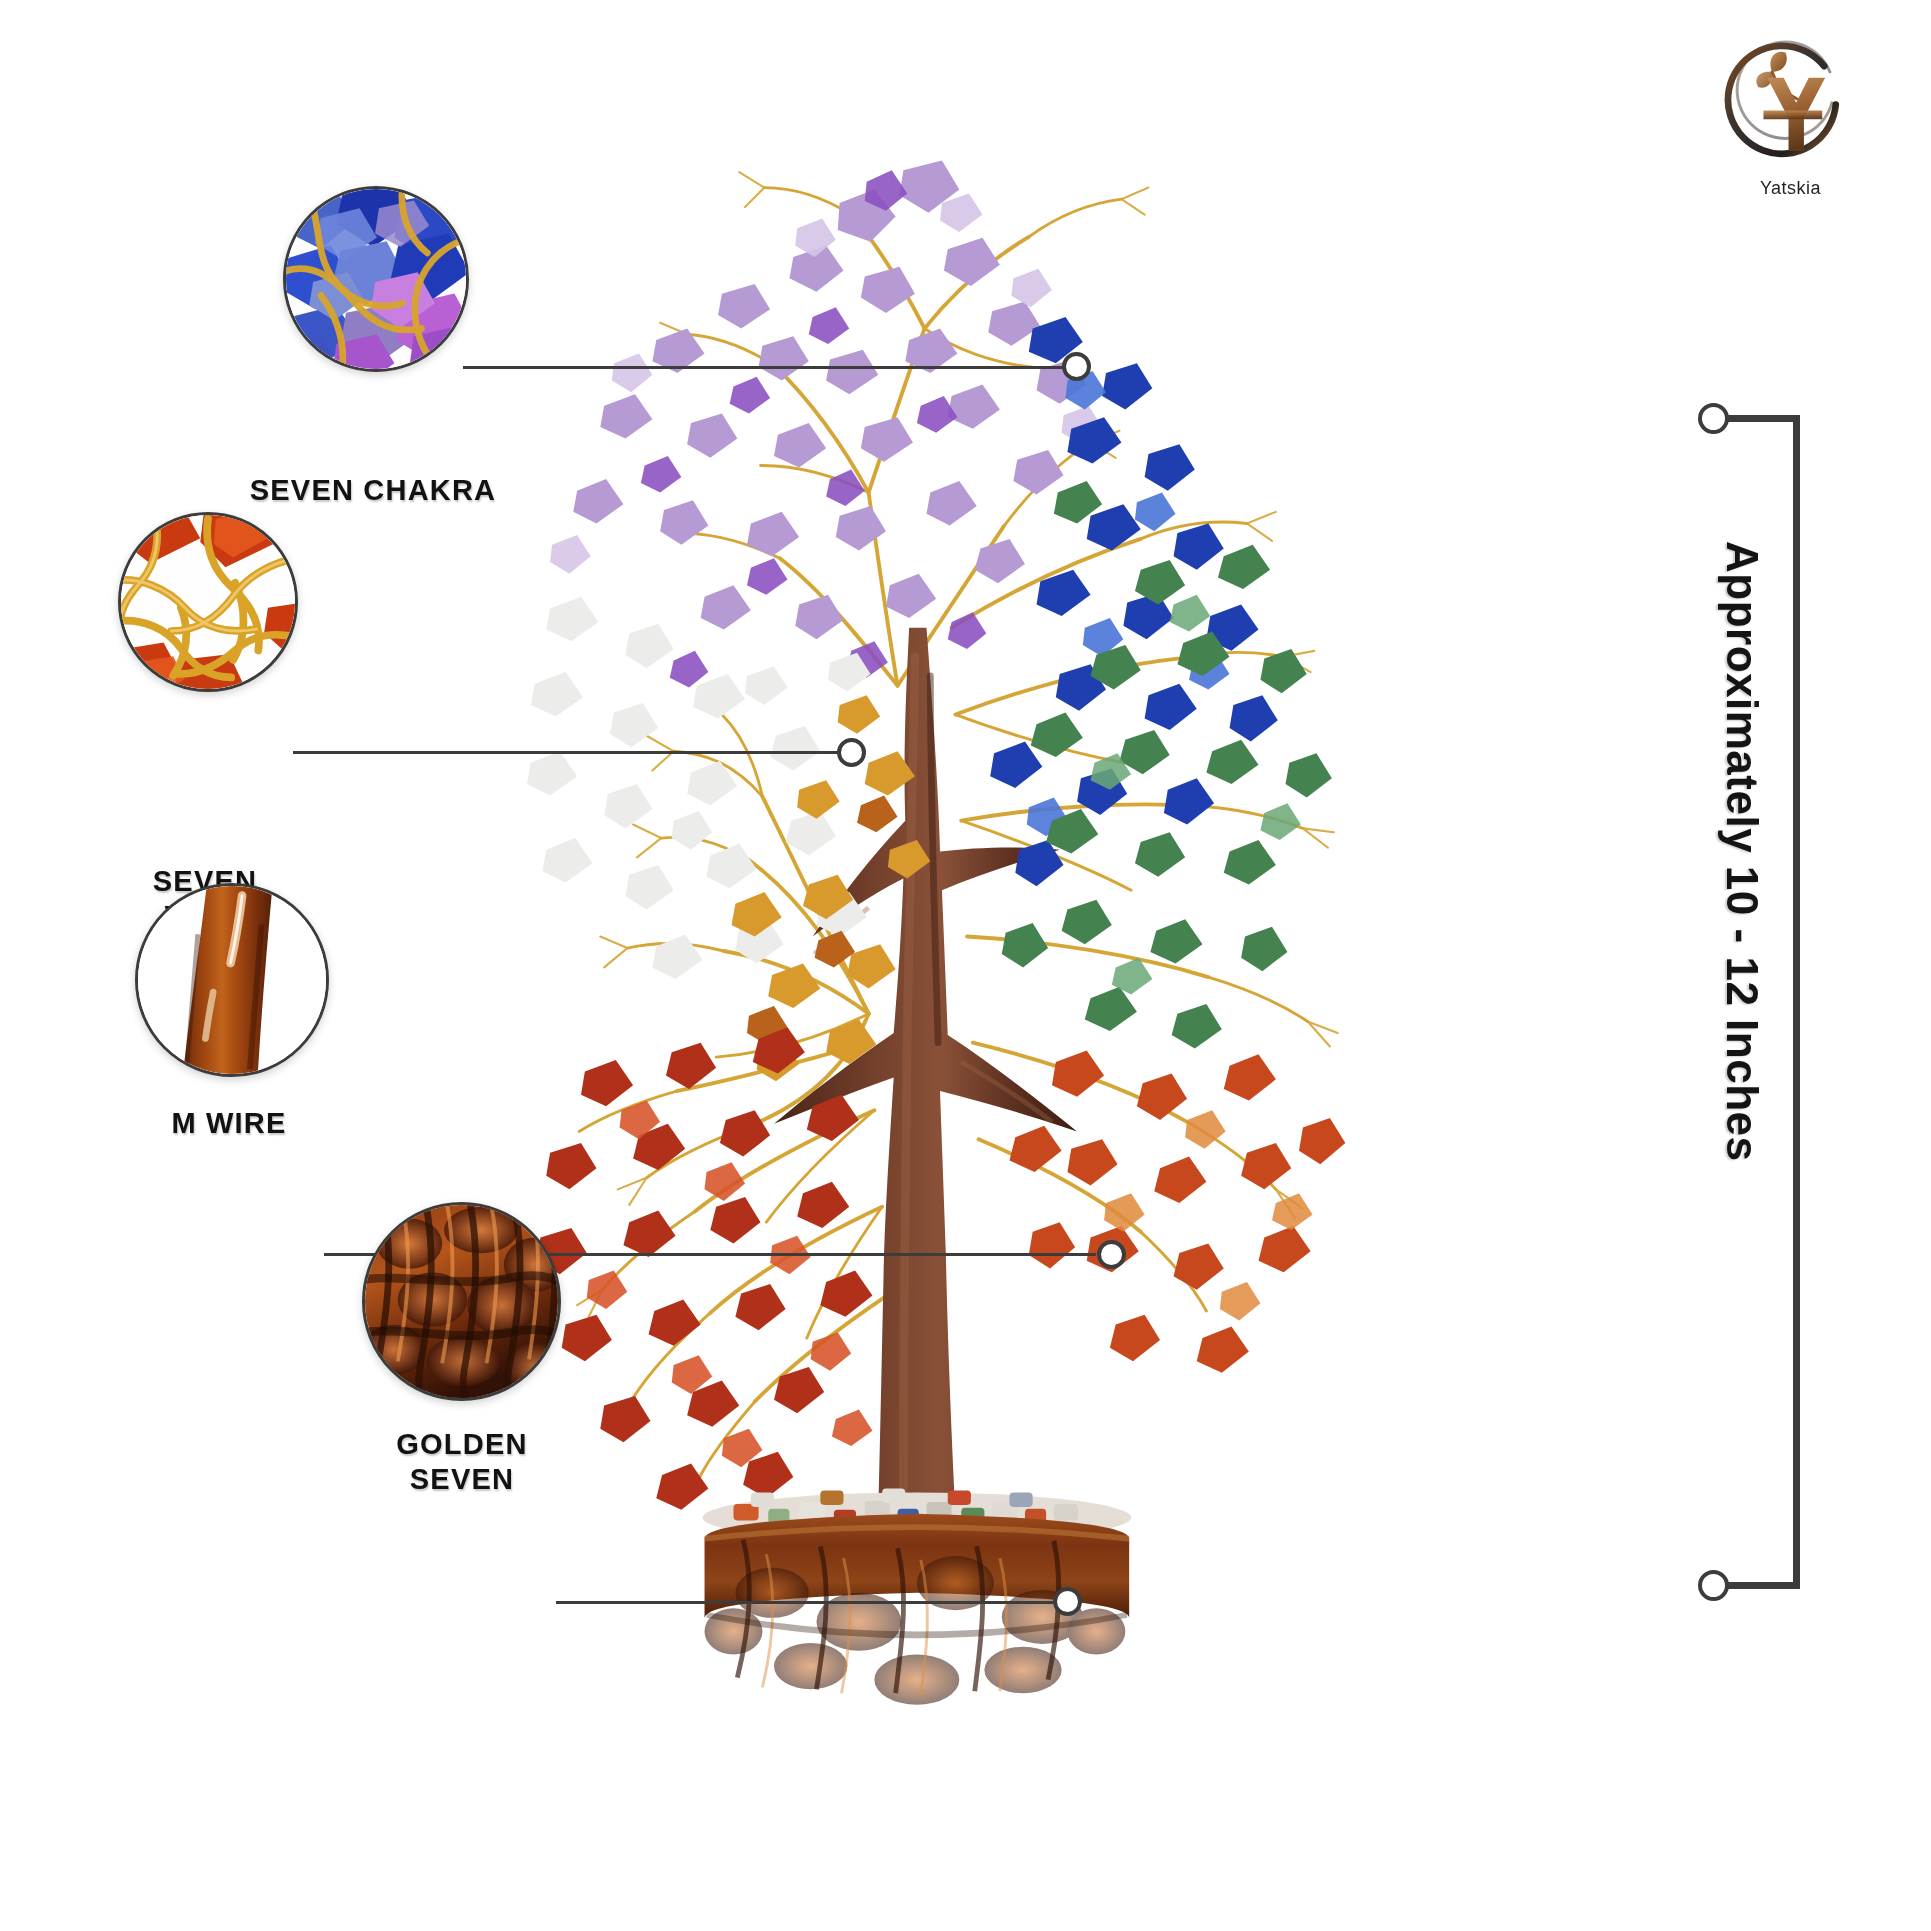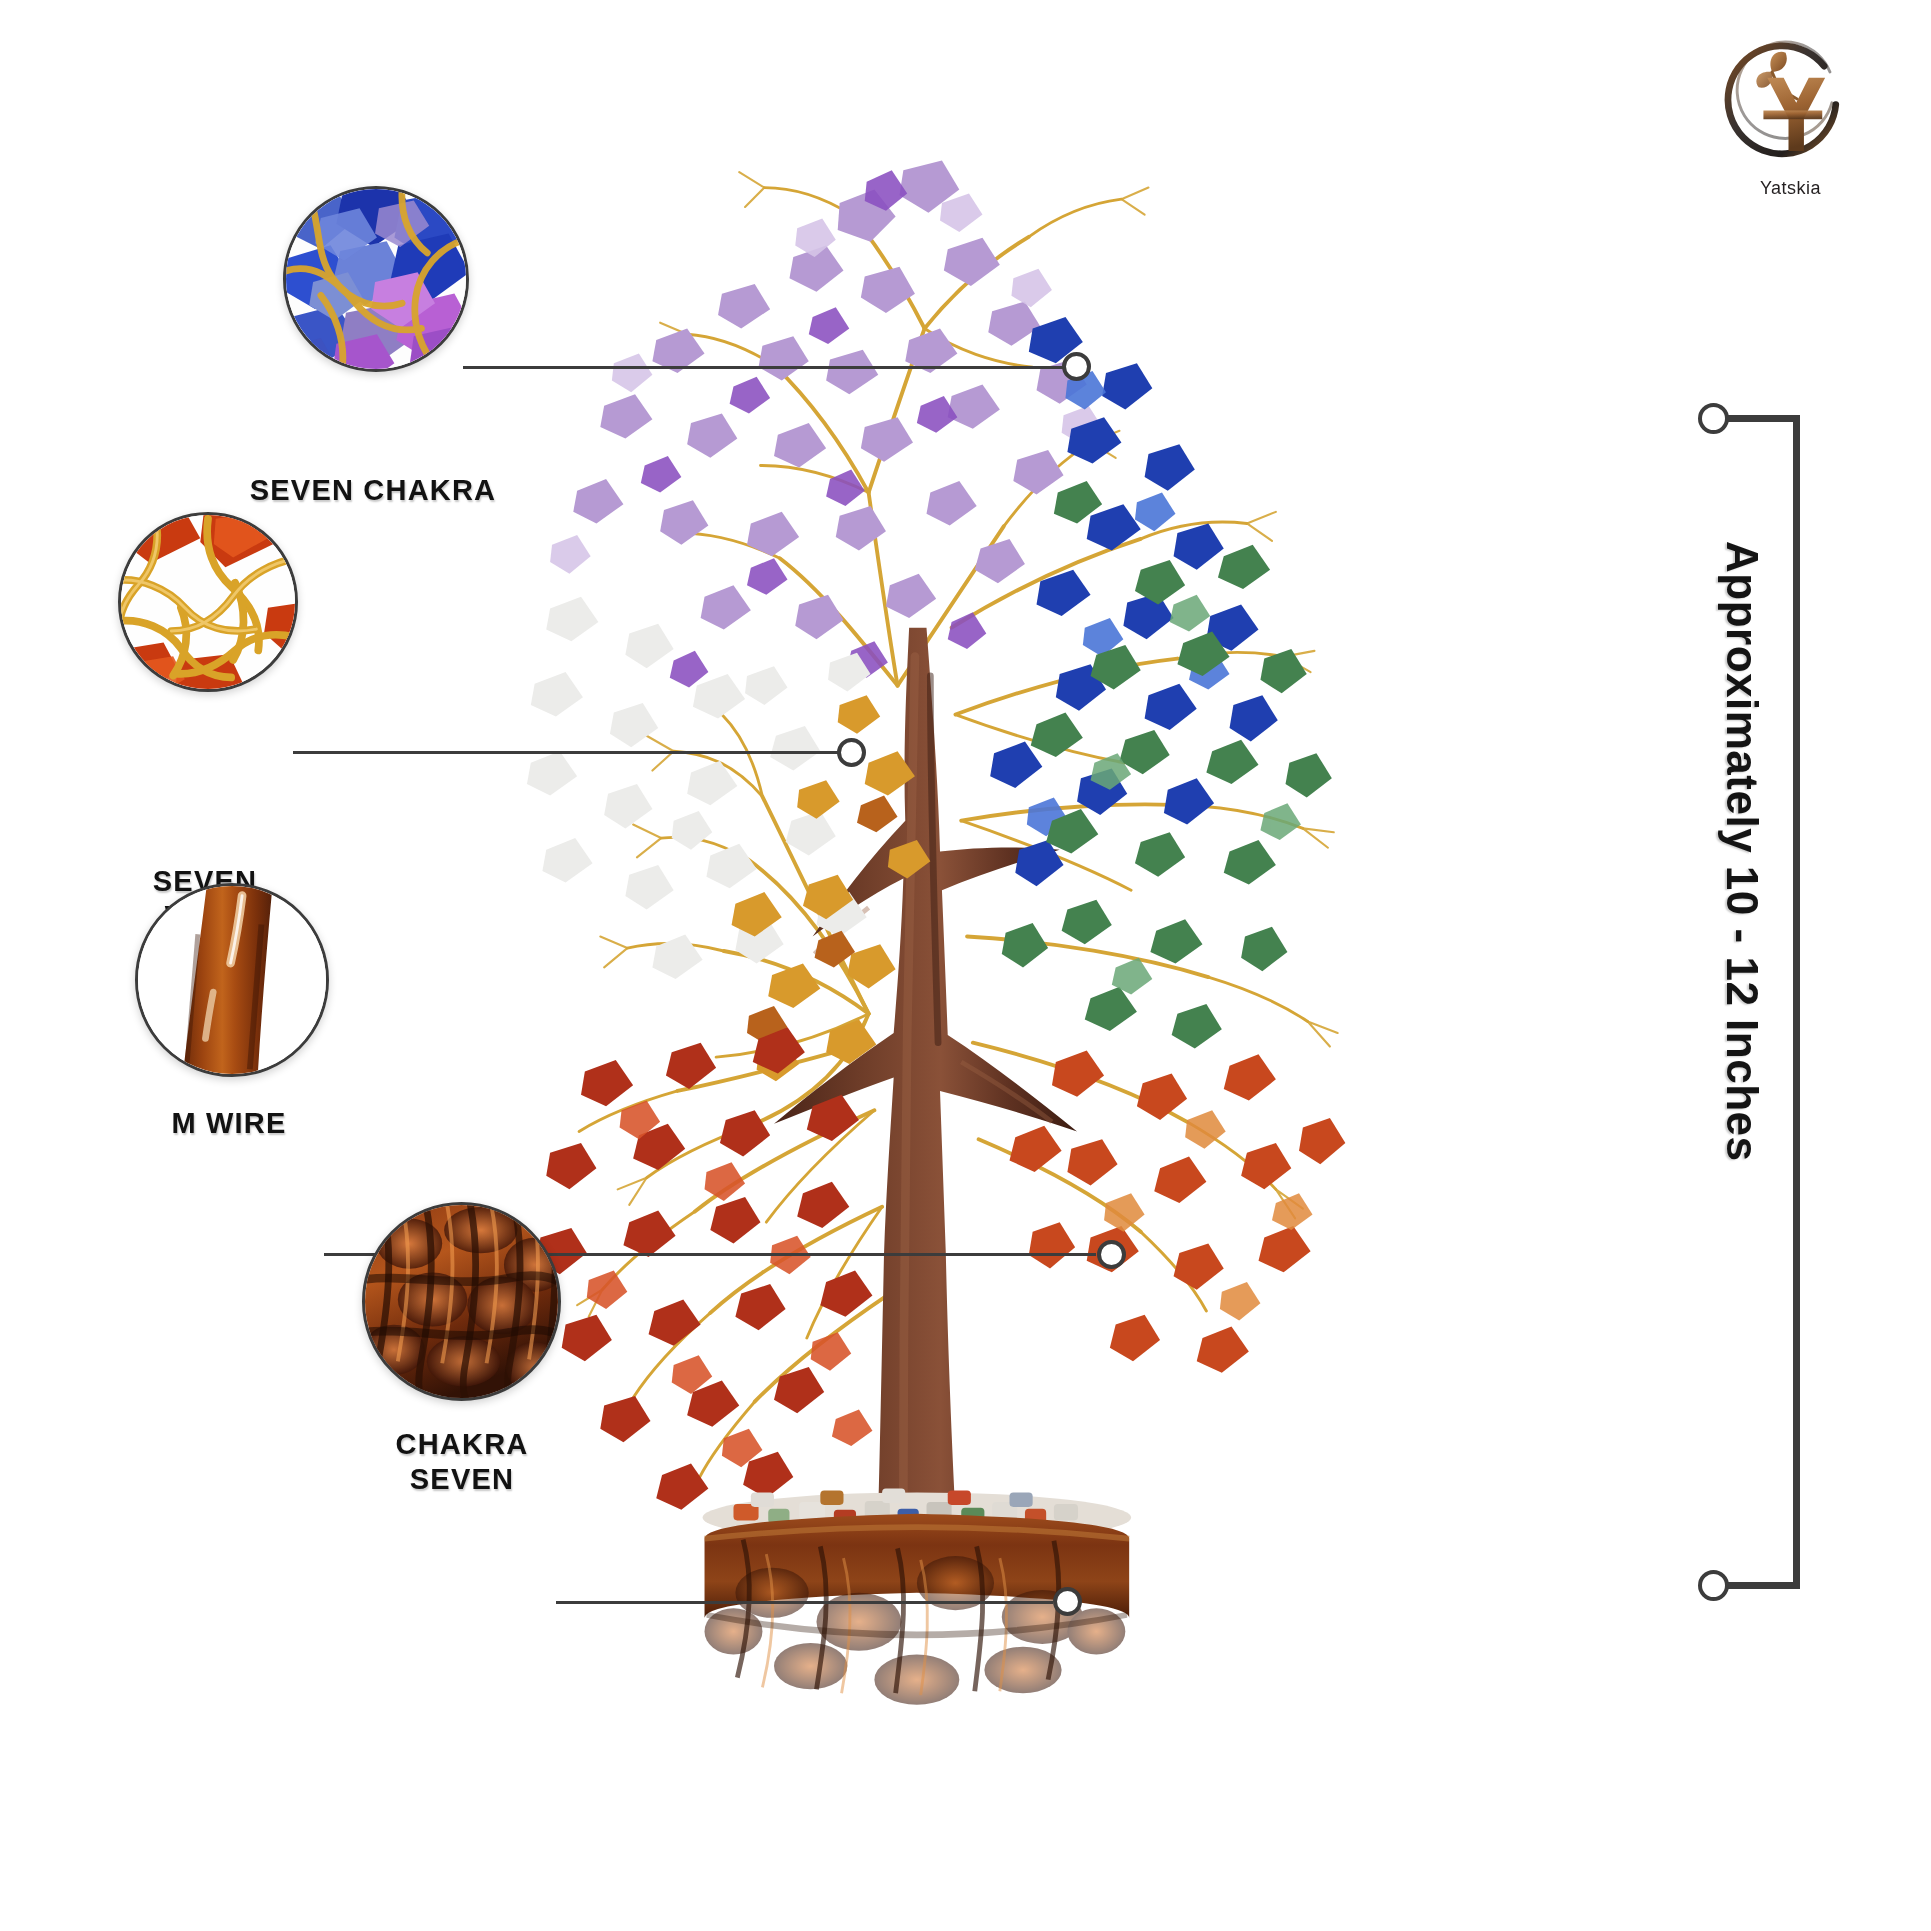--- a/index.html
+++ b/index.html
@@ -659,21 +659,21 @@
         </g>
         <g stroke="#1d0a03" stroke-width="9" fill="none" opacity=".55">
           <path d="M-6 78 C40 70 96 86 148 76 C174 70 194 74 206 82"></path>
           <path d="M-6 132 C44 126 98 142 150 132 C176 126 196 130 206 138"></path>
         </g>
       </svg>
     </div>
     <div class="lead" style="left:556px;top:1601px;width:497px;"></div>
     <div class="dot" style="left:1053px;top:1587px;"></div>
     <div class="cap" style="left:288px;top:1427px;width:348px;">
-      <div>CHAKRA</div>
+      <div>GOLDEN</div>
       <div>SEVEN</div>
     </div>
   </div>
 
   <div>
     <div class="brk-dot" style="left:1698px;top:403px;"></div>
     <div class="brk-h" style="left:1727px;top:415px;width:72px;"></div>
     <div class="brk-v" style="left:1793px;top:415px;height:1174px;"></div>
     <div class="brk-h" style="left:1727px;top:1582px;width:72px;"></div>
     <div class="brk-dot" style="left:1698px;top:1570px;"></div>

